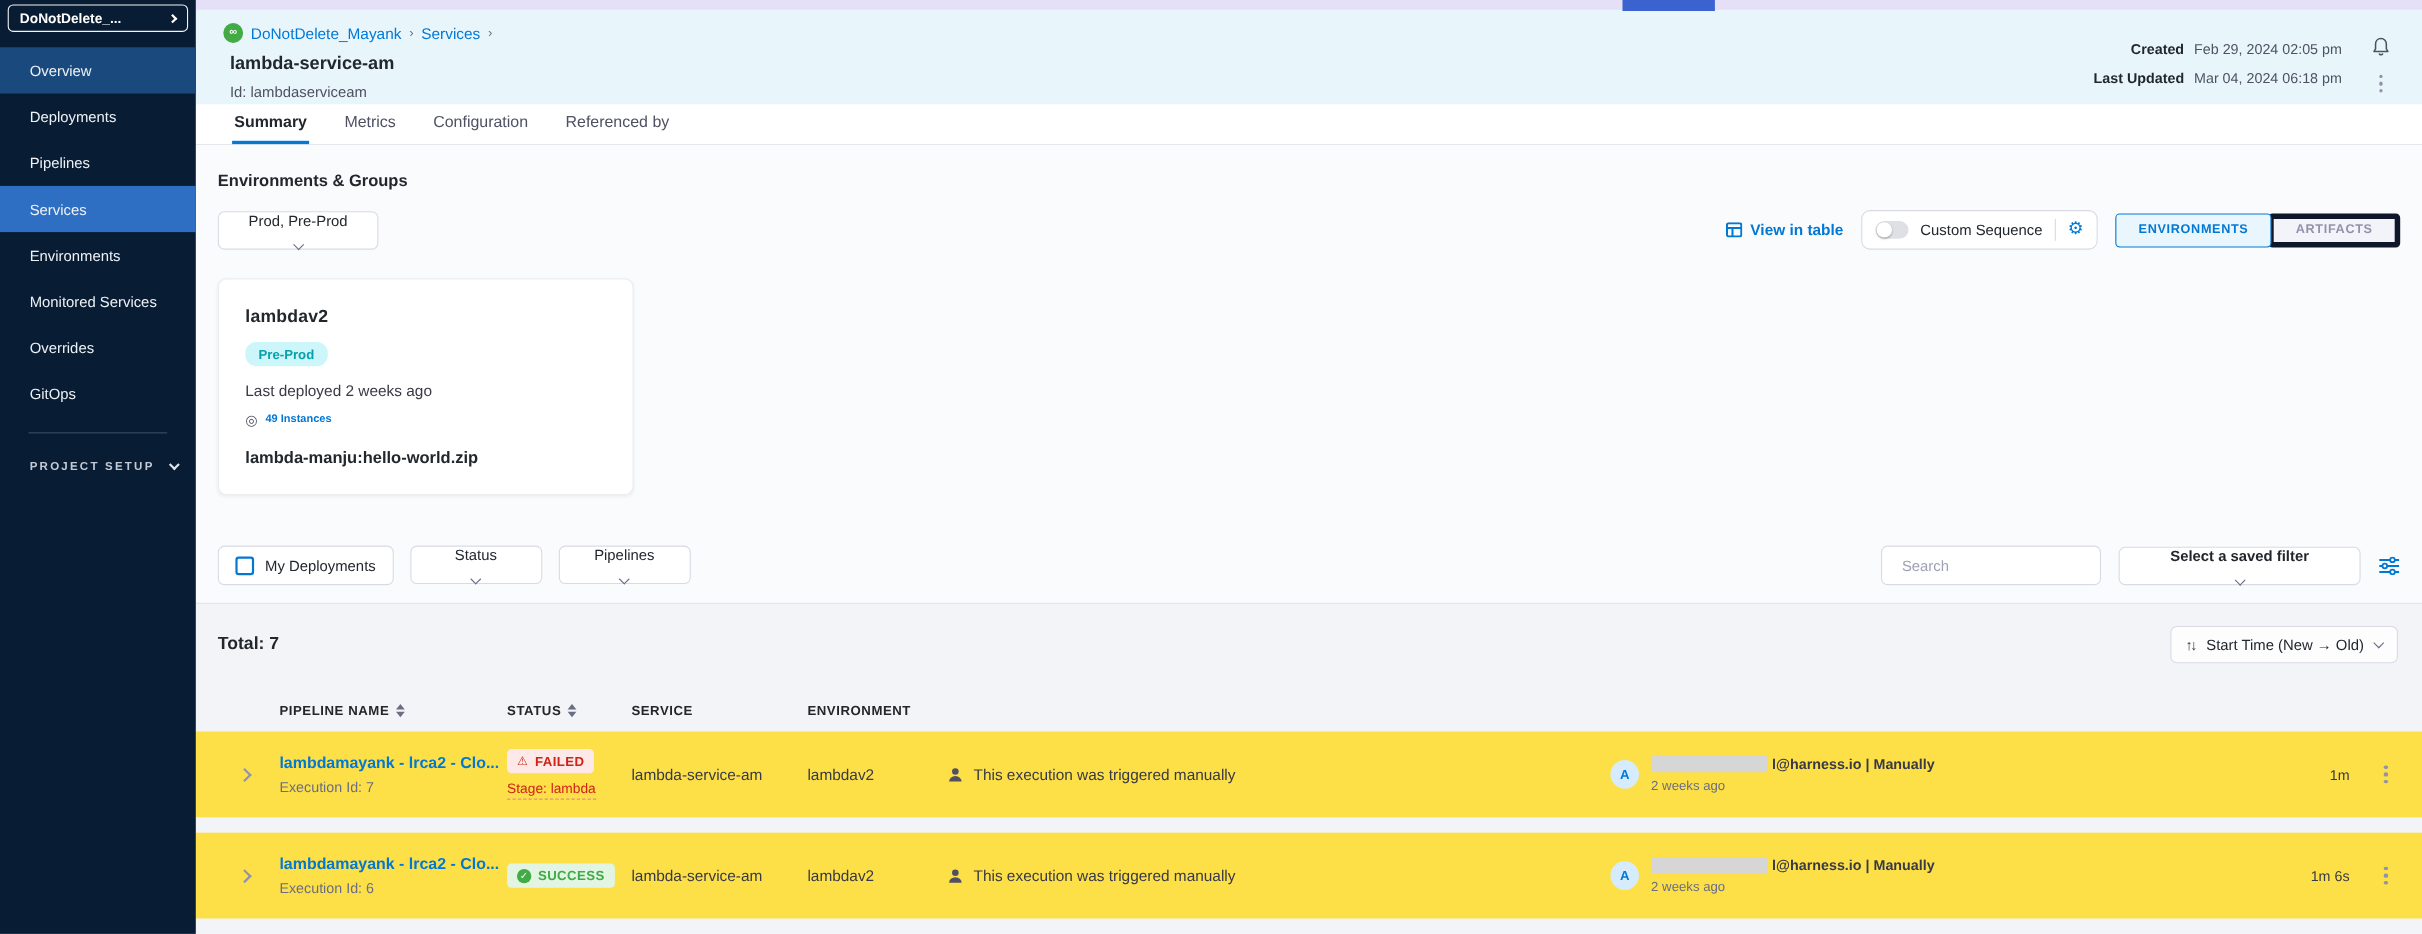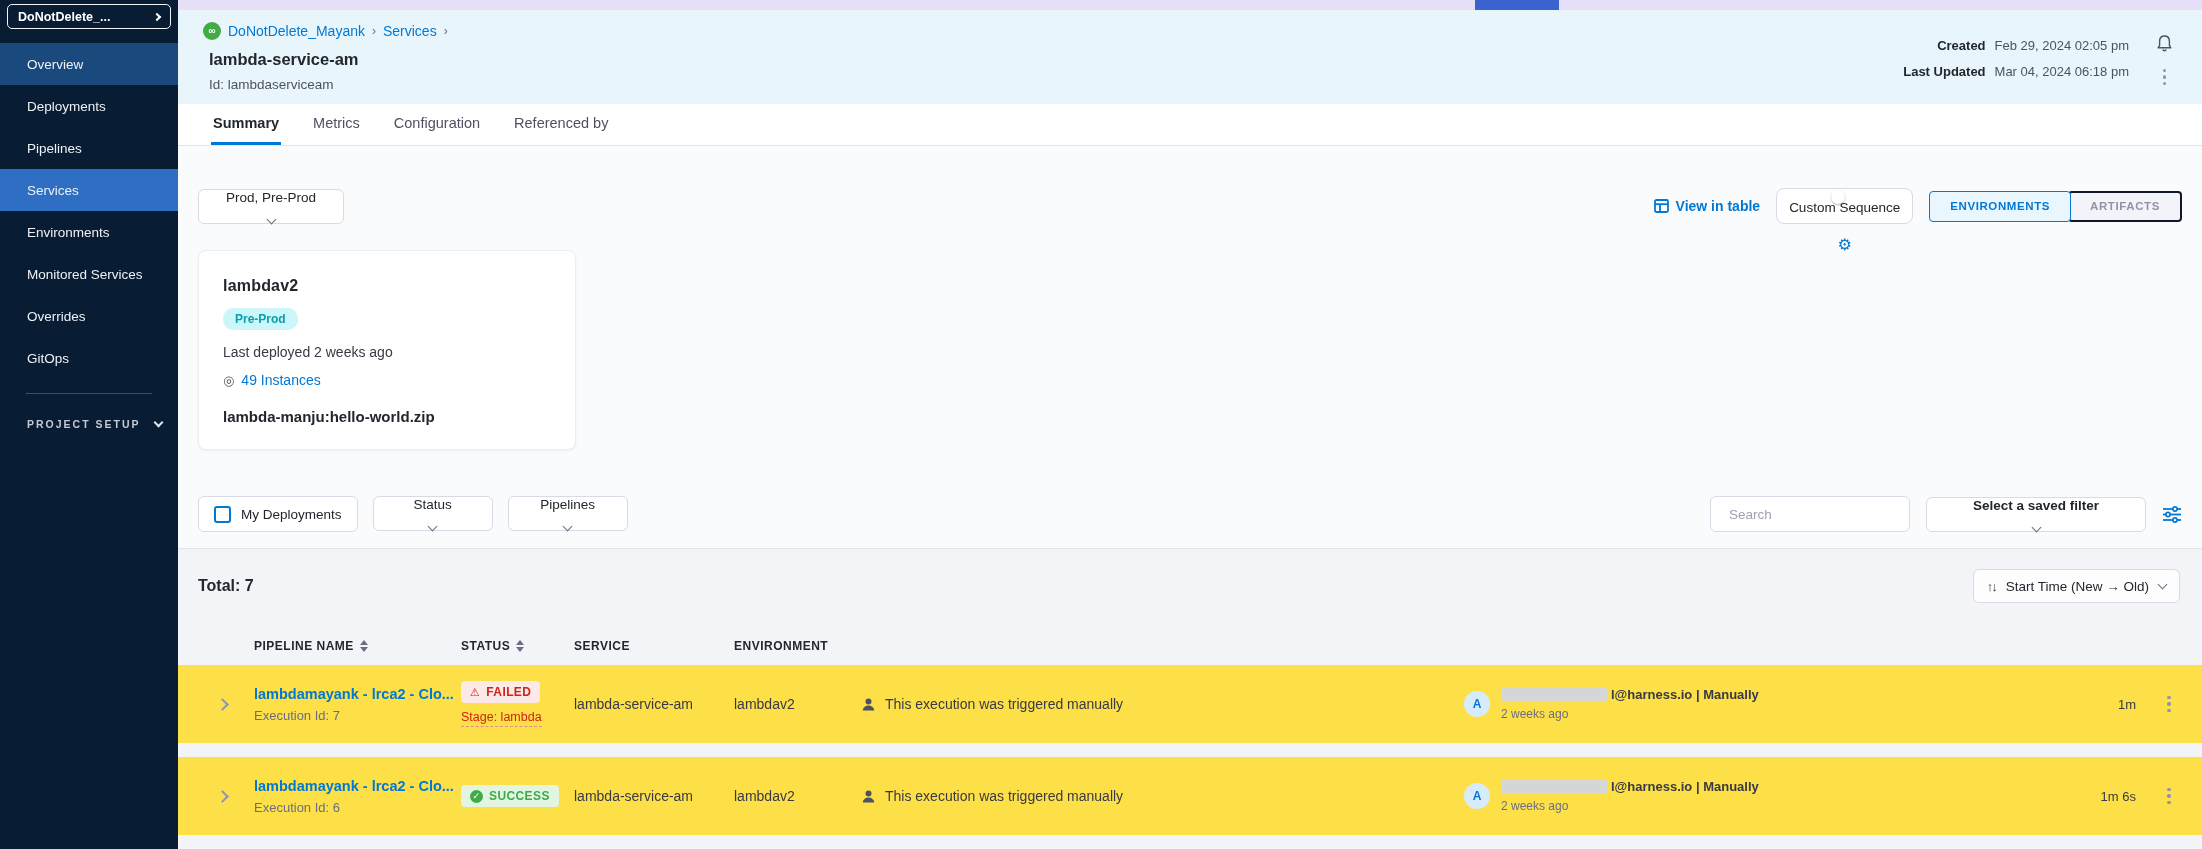--- a/index.html
+++ b/index.html
@@ -63,44 +63,44 @@
   .controls-row { margin-top:18px; display:flex; justify-content:space-between; align-items:center; }
   .select-box { height:35px; background:#fff; border:1px solid #d9dae5; border-radius:6px;
     display:inline-flex; align-items:center; justify-content:space-between; gap:10px;
     padding:0 12px; font-size:13.5px; color:#22272d; cursor:pointer;flex-direction:column; }
   .chev-down { width:7px; height:7px; border-right:1.6px solid #6b6d85; border-bottom:1.6px solid #6b6d85;
     transform:rotate(45deg); margin-top:-3px; }
   .controls-right { display:flex; align-items:center; gap:16px; }
   .link-btn { display:inline-flex; align-items:center; gap:7px; color:#0278d5; font-weight:bold;
     font-size:14px; cursor:pointer; }
   .custom-seq { display:flex; align-items:center; gap:11px; height:36px; background:#fff;
-    border:1px solid #d9dae5; border-radius:8px; padding:0 12px;flex-direction:column; }
+    border:1px solid #d9dae5; border-radius:8px; padding:0 12px; }
   .toggle { width:30px; height:16px; background:#dfe0e6; border-radius:9px; position:relative; cursor:pointer; }
   .toggle .knob { position:absolute; left:1px; top:1px; width:14px; height:14px; background:#fff;
     border-radius:50%; box-shadow:0 1px 2px rgba(0,0,0,0.3); }
   .custom-seq .txt { font-size:13.5px; color:#22272d; }
   .vdiv { width:1px; height:20px; background:#d9dae5; }
   .gear { color:#0278d5; font-size:16px; cursor:pointer; line-height:1; }
   .segmented { display:flex; }
   .seg-btn { height:31px; display:inline-flex; align-items:center; justify-content:center;
     font-size:11.5px; font-weight:bold; letter-spacing:0.6px; padding:0 20px; cursor:pointer; }
   .seg-btn.on { background:#eaf6fe; border:1.6px solid #0278d5; color:#0278d5; border-radius:4px; z-index:2; }
-  .seg-btn.off { background:#f3f3fa; border:2px solid #0f172a; color:#9293ab; border-radius:4px;
+  .seg-btn.off { background:#f3f3fa; border:5px solid #0f172a; color:#9293ab; border-radius:4px;
     margin-left:-3px; z-index:1; }
 
   
   .env-card { margin-top:26px; width:378px; background:#fff; border:1px solid #ecedf1;
     border-radius:8px; box-shadow:0 1px 3px rgba(40,41,61,0.06); padding:26px 24px 24px 24px; }
   .env-name { font-size:16px; font-weight:bold; color:#22272d; letter-spacing:0.2px; }
   .env-badge { display:inline-block; margin-top:13px; background:#cdf6fa; color:#07a0ad;
     font-size:12px; font-weight:bold; padding:4px 12px; border-radius:10px; }
   .env-deployed { margin-top:14px; font-size:14px; color:#383946; }
   .env-instances { margin-top:12px; display:flex; align-items:center; gap:7px; }
   .inst-icon { color:#4f5162; font-size:13px; line-height:1; }
-  .inst-link { color:#0278d5; font-size:14px; font-weight:normal; cursor:pointer;text-align:right; }
+  .inst-link { color:#0278d5; font-size:10px; font-weight:bold; cursor:pointer;text-align:right; }
   .env-artifact { margin-top:20px; font-size:15px; font-weight:bold; color:#22272d; }
 
   
   .filter-row { margin-top:46px; display:flex; justify-content:space-between; align-items:center; }
   .filter-left { display:flex; gap:15px; }
   .check-pill { height:36px; background:#fff; border:1px solid #d9dae5; border-radius:6px;
     display:inline-flex; align-items:center; gap:10px; padding:16px 15px; cursor:pointer; }
   .checkbox { width:17px; height:17px; border:2px solid #0278d5; border-radius:3px; background:#fff; }
   .check-pill .txt { font-size:13.5px; color:#22272d; }
   .filter-right { display:flex; align-items:center; gap:16px; }
@@ -245,20 +245,21 @@
     <nav class="tabs">
       <div class="tab active">Summary</div>
       <div class="tab">Metrics</div>
       <div class="tab">Configuration</div>
       <div class="tab">Referenced by</div>
     </nav>
 
     <div class="content">
 
       <section class="env-section">
+        <div class="section-heading">Environments &amp; Groups</div>
 
         <div class="controls-row">
           <div class="select-box" style="width:146px;">
             <span>Prod, Pre-Prod</span>
             <span class="chev-down"></span>
           </div>
           <div class="controls-right">
             <span class="link-btn">
               <svg width="15" height="14" viewBox="0 0 15 14">
                 <rect x="1" y="1" width="13" height="12" rx="1.5" fill="none" stroke="#0278d5" stroke-width="1.8"></rect>

